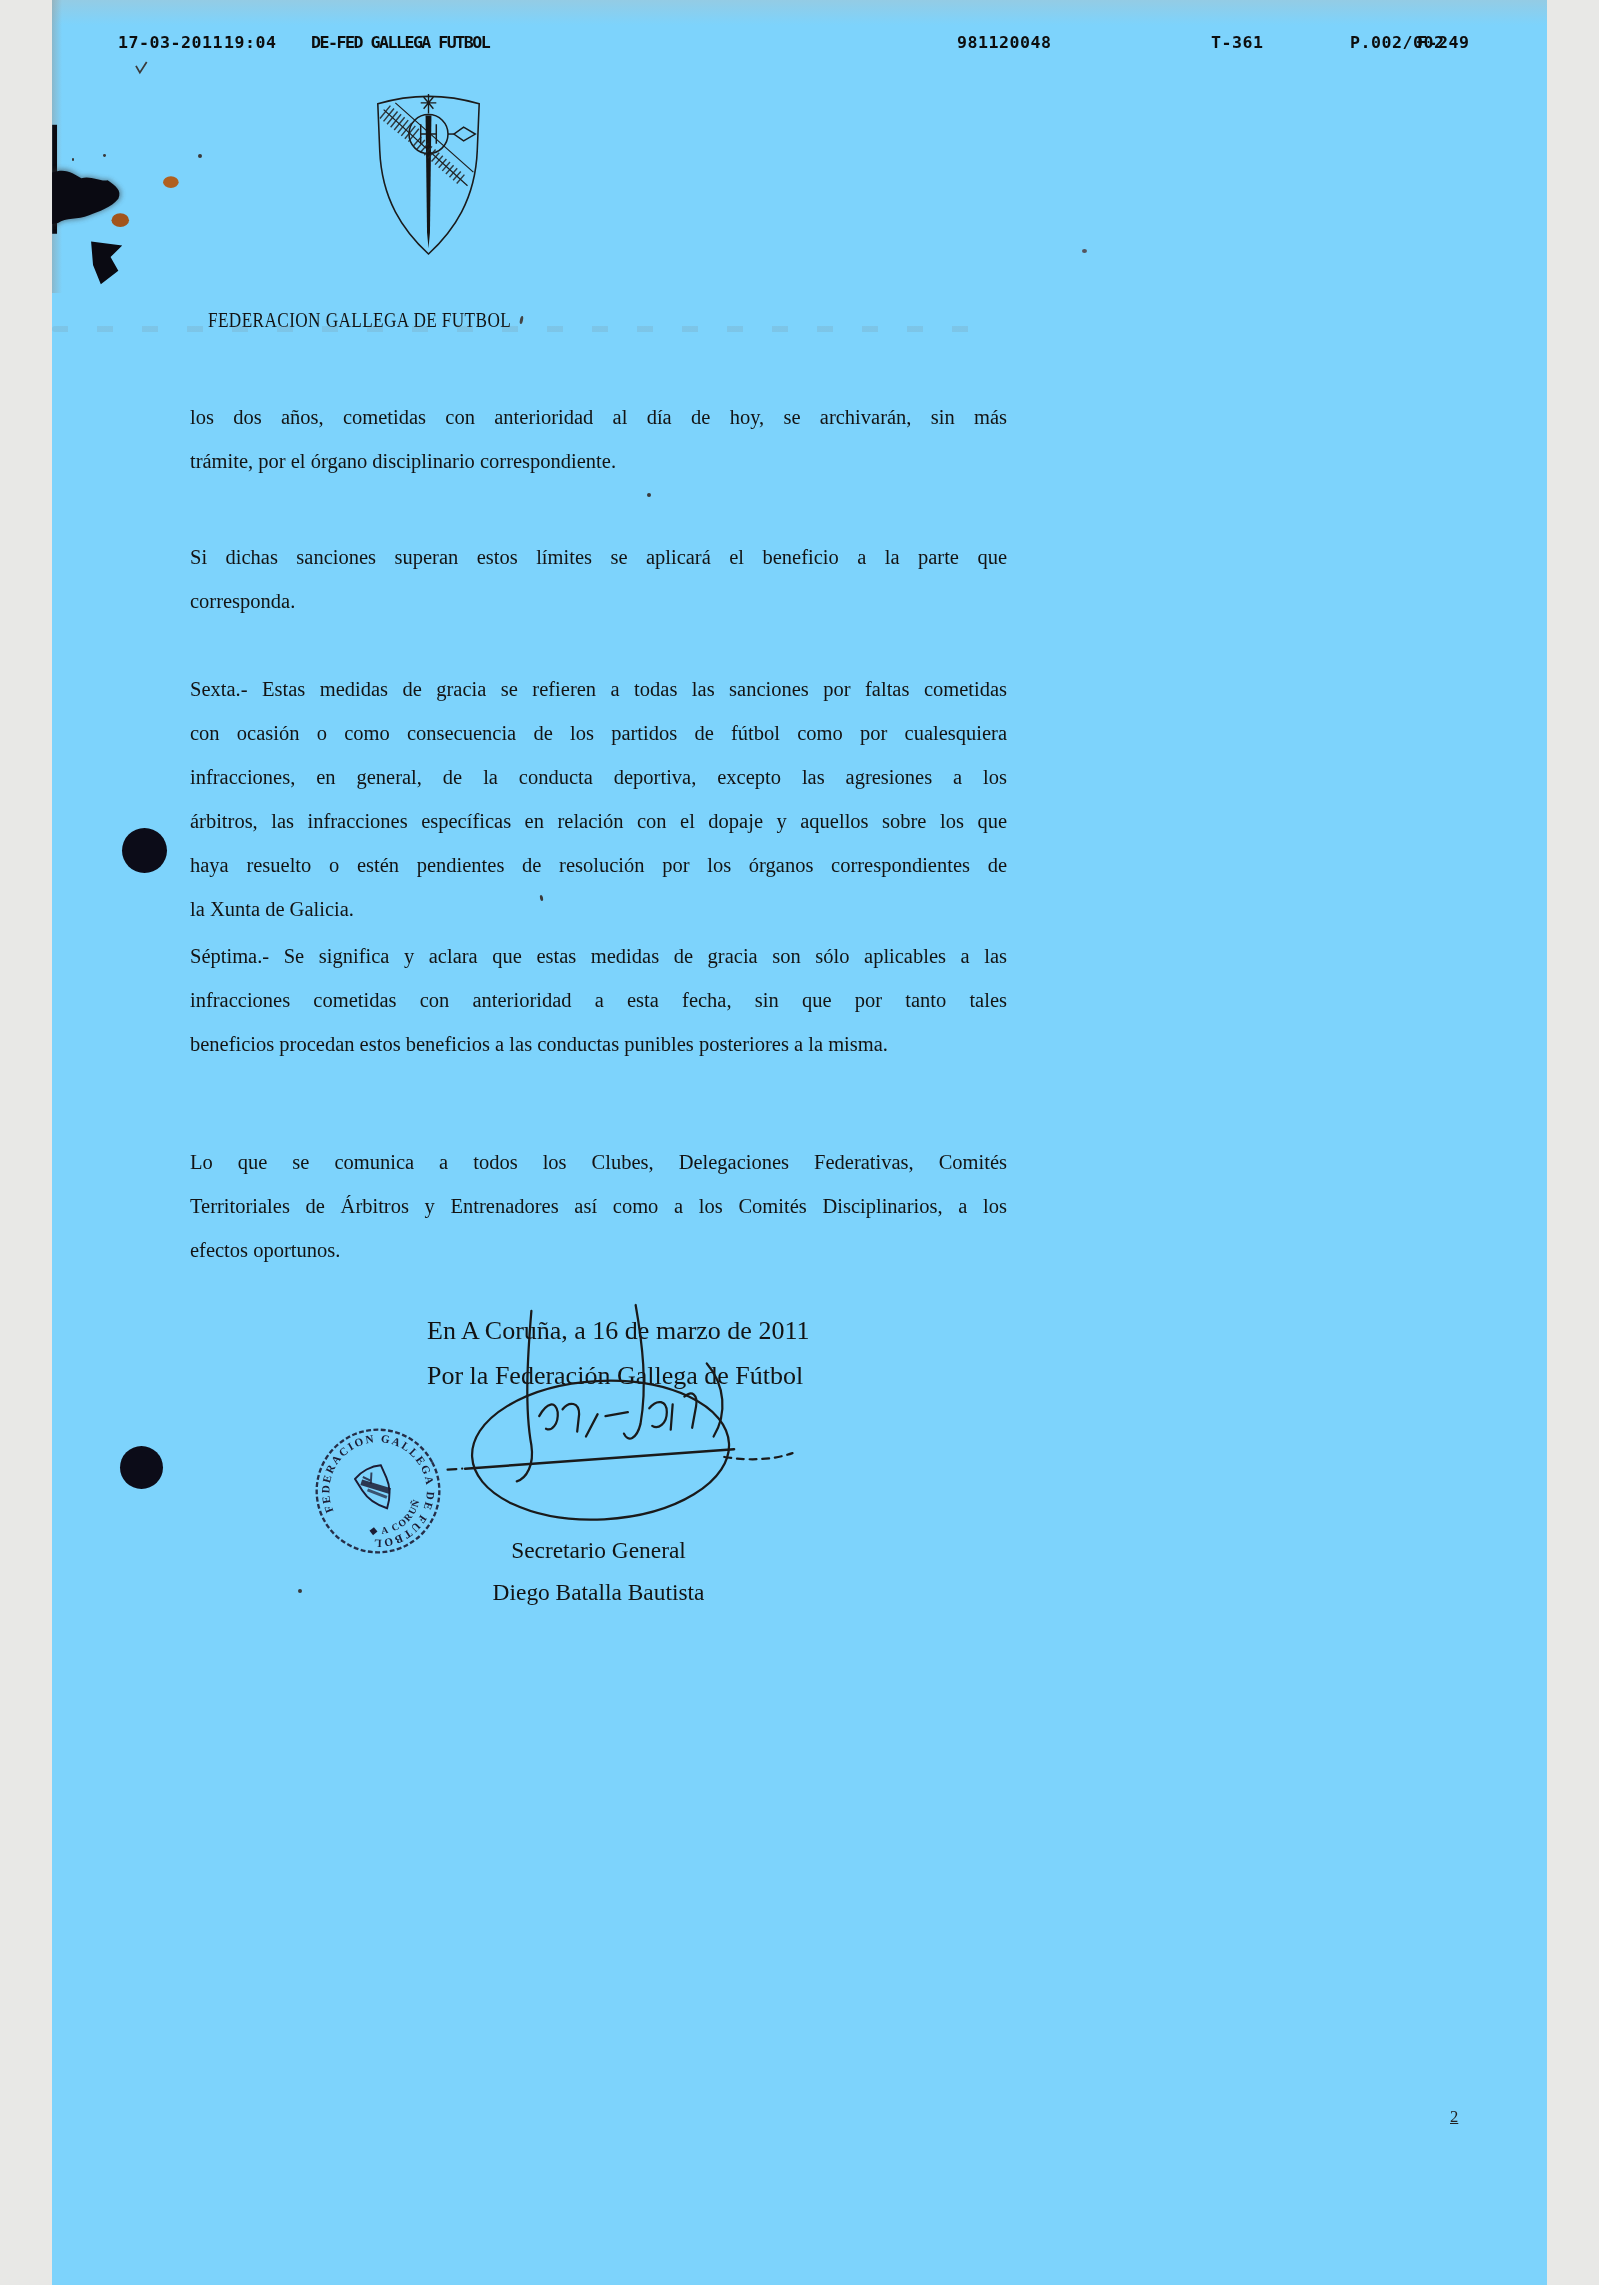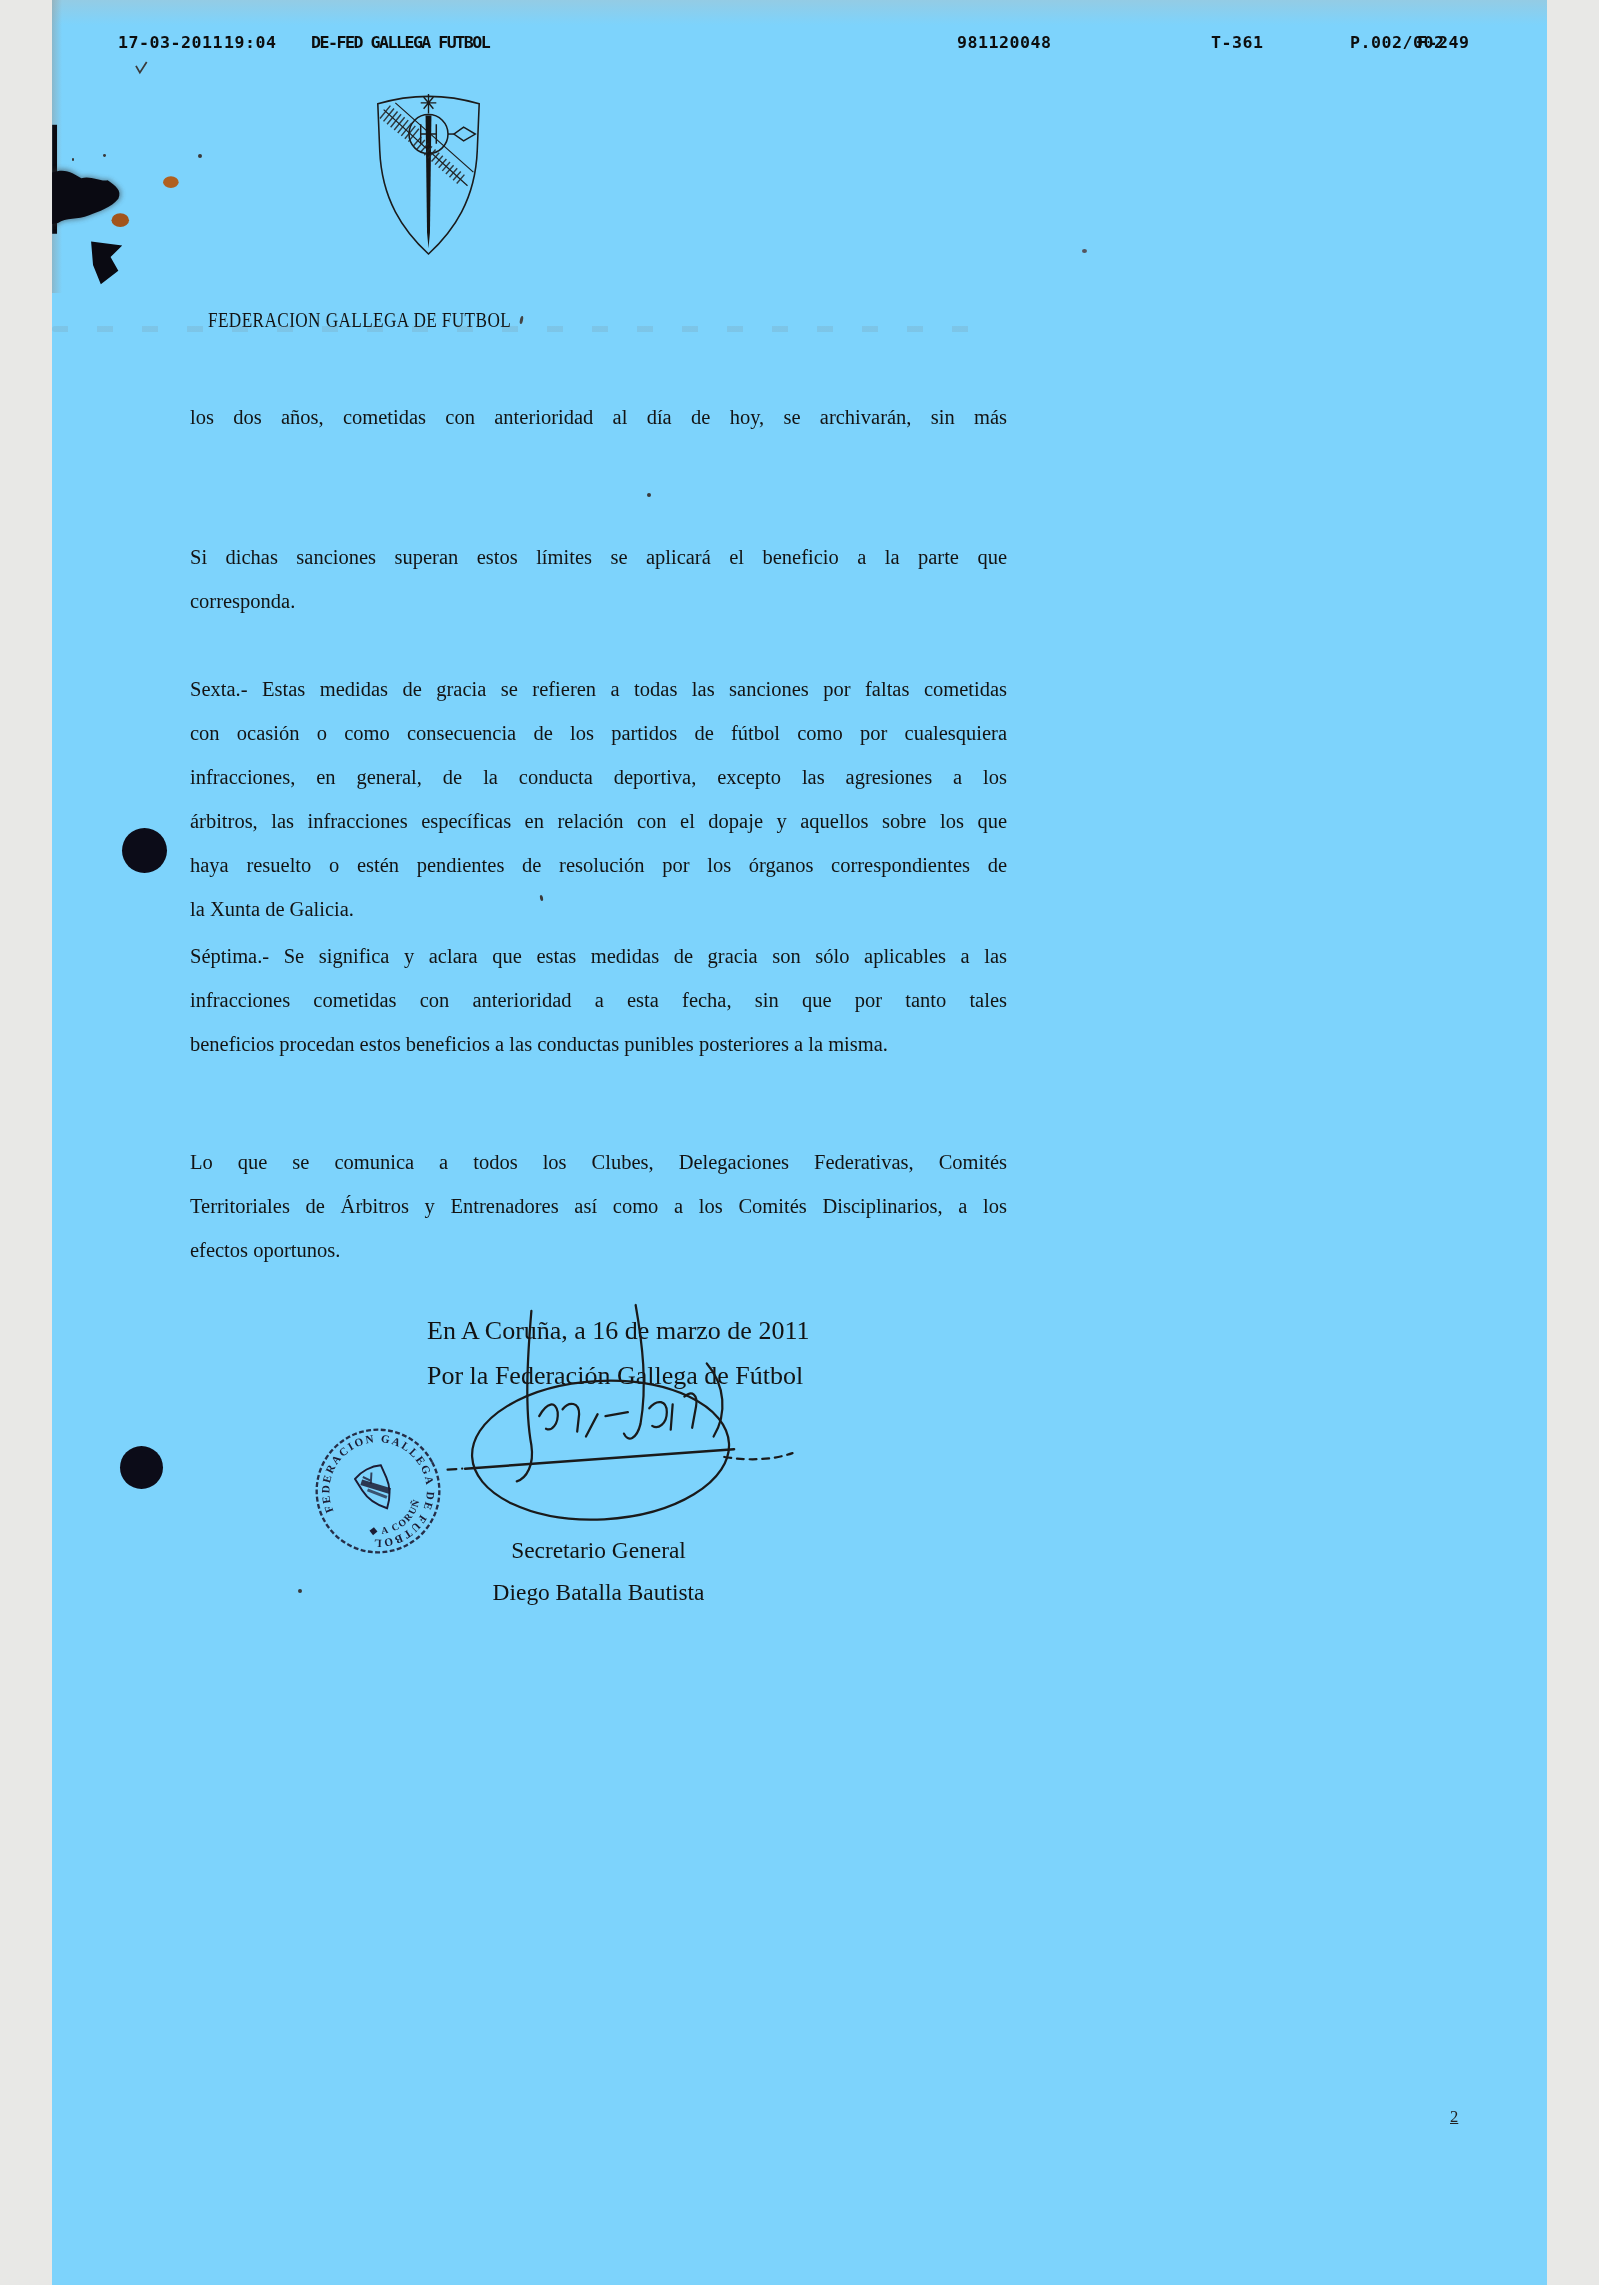--- a/index.html
+++ b/index.html
@@ -71,20 +71,21 @@
       <path d="M15,24 L47,50" stroke-width="17" stroke-dasharray="1.5 3.2"></path>
       <path d="M48,54 L95,95" stroke-width="12" stroke-dasharray="1.5 3.4"></path>
     </g>
   </svg>
 
   <div class="letterhead">FEDERACION GALLEGA DE FUTBOL</div>
   <div class="smear"></div>
 
   <div class="para" style="top:395px">
     <div class="pl">los dos años, cometidas con anterioridad al día de hoy, se archivarán, sin más</div>
+    <div class="pl last">trámite, por el órgano disciplinario correspondiente.</div>
   </div>
 
   <div class="para" style="top:535px">
     <div class="pl">Si dichas sanciones superan estos límites se aplicará el beneficio a la parte que</div>
     <div class="pl last">corresponda.</div>
   </div>
 
   <div class="para" style="top:667px">
     <div class="pl"><strong class="lead">Sexta.-</strong><span> Estas medidas de gracia se refieren a todas las sanciones por faltas cometidas</span></div>
     <div class="pl">con ocasión o como consecuencia de los partidos de fútbol como por cualesquiera</div>

